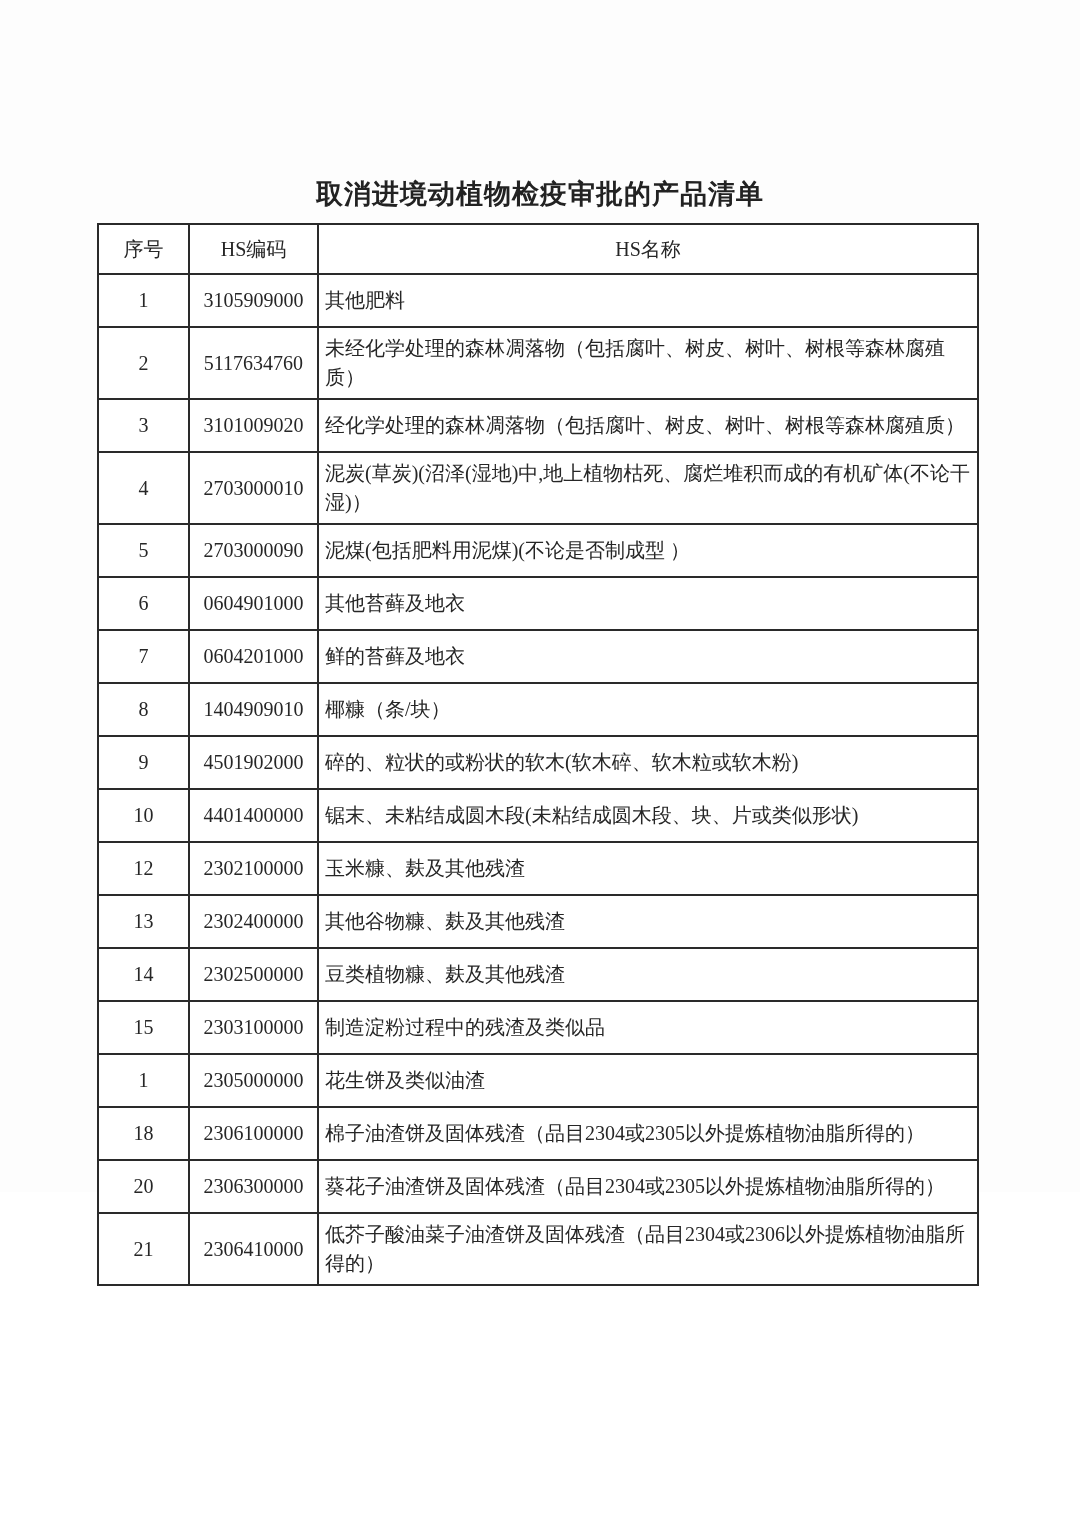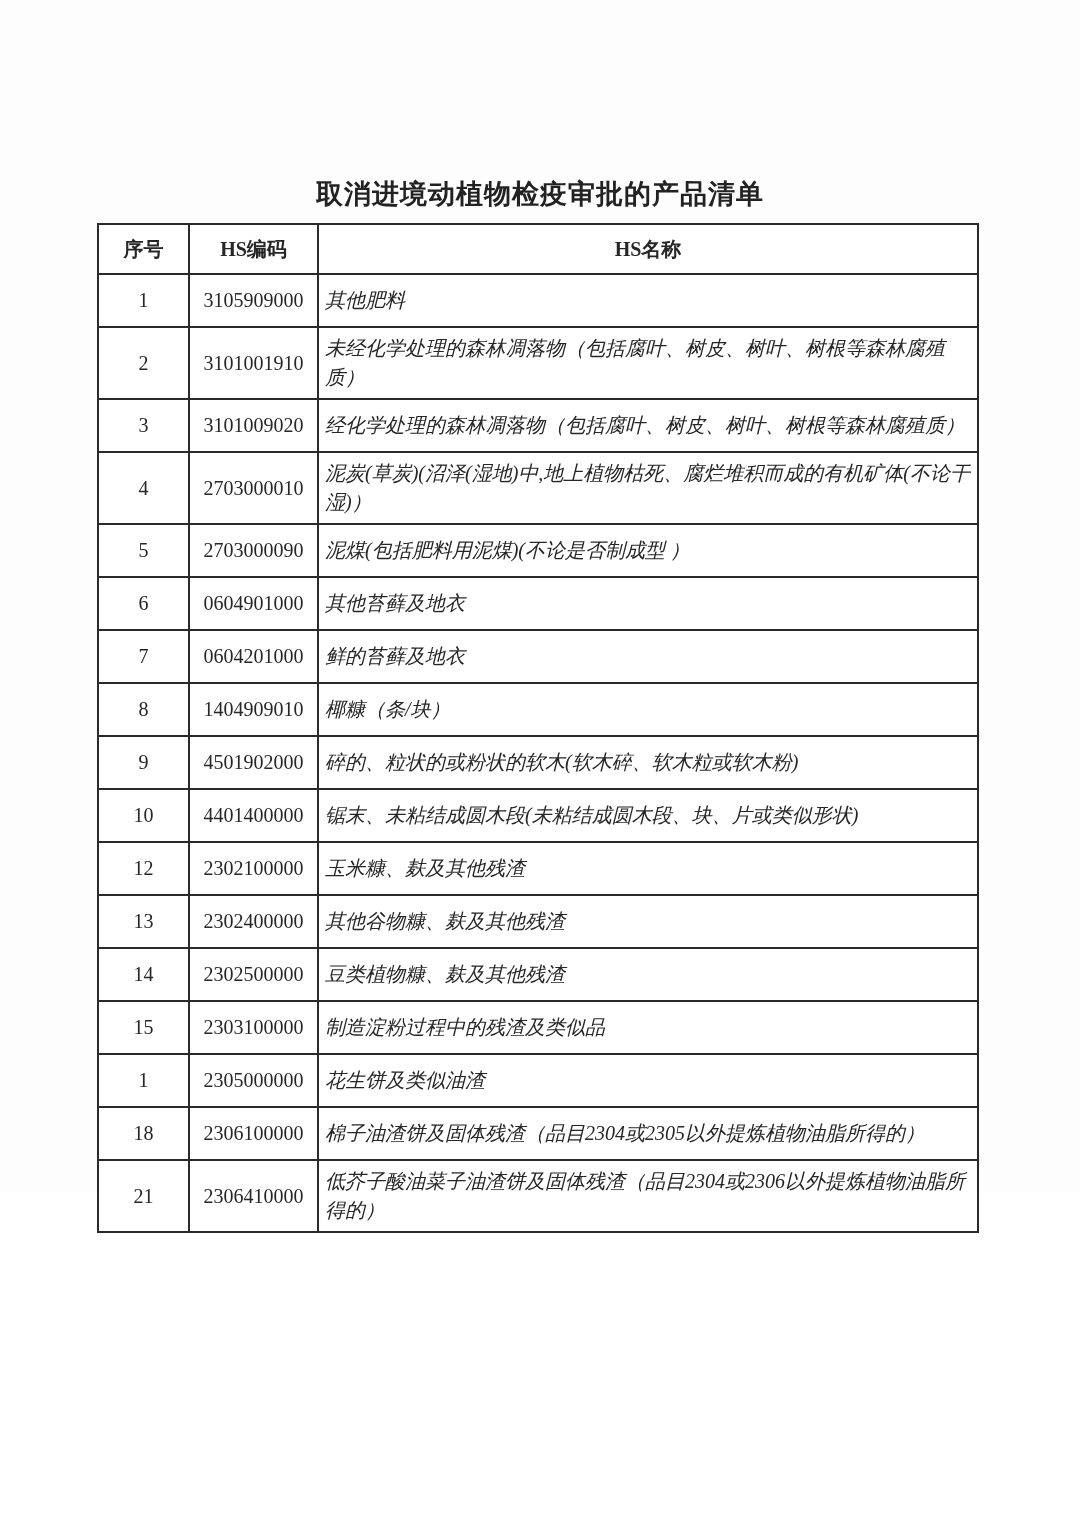--- a/index.html
+++ b/index.html
@@ -40,38 +40,37 @@
   .hs-table th,
   .hs-table td {
     border: 2px solid #2a2a2a;
     box-sizing: border-box;
     font-size: 20px;
     vertical-align: middle;
     overflow: hidden;
   }
   .hs-table thead th {
     height: 50px;
-    font-weight: bold;
+    font-weight: normal;
     text-align: center;
     padding: 2px 4px;
     margin-top: 35px;
   }
   .hs-table tbody td {
     height: 53px;
     padding: 6px 6px;
     line-height: 1.45;
   }
   td.cell-no, td.cell-code {
     text-align: center;
   }
   td.cell-name {
     text-align: left;
     padding-left: 8px;
     padding-right: 6px;
-    font-style: italic;
   }
   .col-no   { width: 91px; }
   .col-code { width: 129px; }
   .col-name { width: 660px; }
 </style>
 </head>
 <body>
 
 <div class="page">
   <h1 class="doc-title">取消进境动植物检疫审批的产品清单</h1>
@@ -90,21 +89,21 @@
       </tr>
     </thead>
     <tbody id="table-body">
         <tr>
           <td class="cell-no">1</td>
           <td class="cell-code">3105909000</td>
           <td class="cell-name">其他肥料</td>
         </tr>
         <tr>
           <td class="cell-no">2</td>
-          <td class="cell-code">3101001910</td>
+          <td class="cell-code">5117634760</td>
           <td class="cell-name">未经化学处理的森林凋落物（包括腐叶、树皮、树叶、树根等森林腐殖质）</td>
         </tr>
         <tr>
           <td class="cell-no">3</td>
           <td class="cell-code">3101009020</td>
           <td class="cell-name">经化学处理的森林凋落物（包括腐叶、树皮、树叶、树根等森林腐殖质）</td>
         </tr>
         <tr>
           <td class="cell-no">4</td>
           <td class="cell-code">2703000010</td>
@@ -164,19 +163,24 @@
           <td class="cell-no">1</td>
           <td class="cell-code">2305000000</td>
           <td class="cell-name">花生饼及类似油渣</td>
         </tr>
         <tr>
           <td class="cell-no">18</td>
           <td class="cell-code">2306100000</td>
           <td class="cell-name">棉子油渣饼及固体残渣（品目2304或2305以外提炼植物油脂所得的）</td>
         </tr>
         <tr>
+          <td class="cell-no">20</td>
+          <td class="cell-code">2306300000</td>
+          <td class="cell-name">葵花子油渣饼及固体残渣（品目2304或2305以外提炼植物油脂所得的）</td>
+        </tr>
+        <tr>
           <td class="cell-no">21</td>
           <td class="cell-code">2306410000</td>
           <td class="cell-name">低芥子酸油菜子油渣饼及固体残渣（品目2304或2306以外提炼植物油脂所得的）</td>
         </tr>
       </tbody>
   </table>
 </div>
 
 </body></html>

